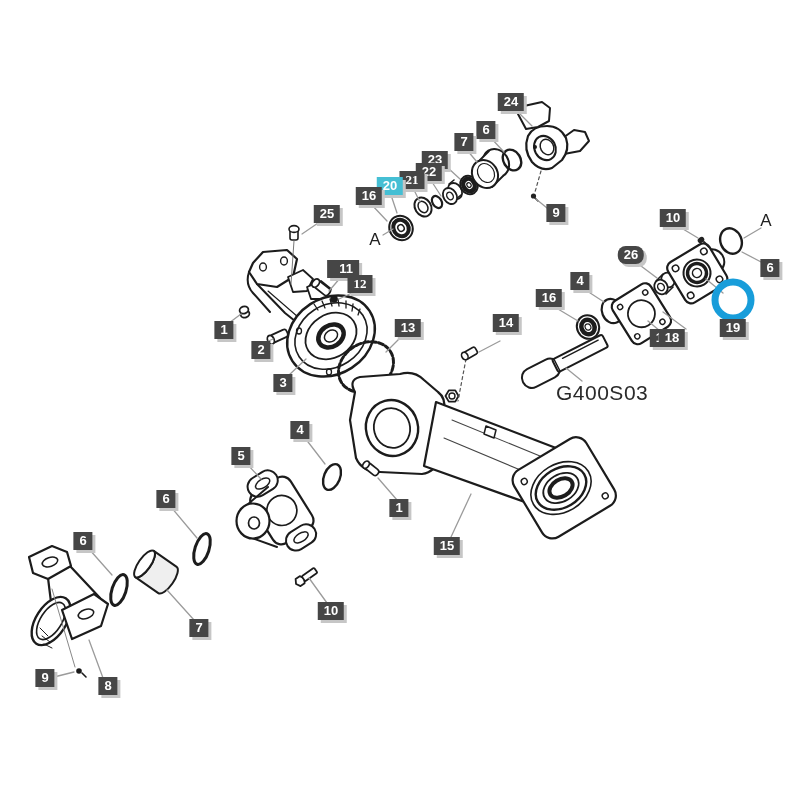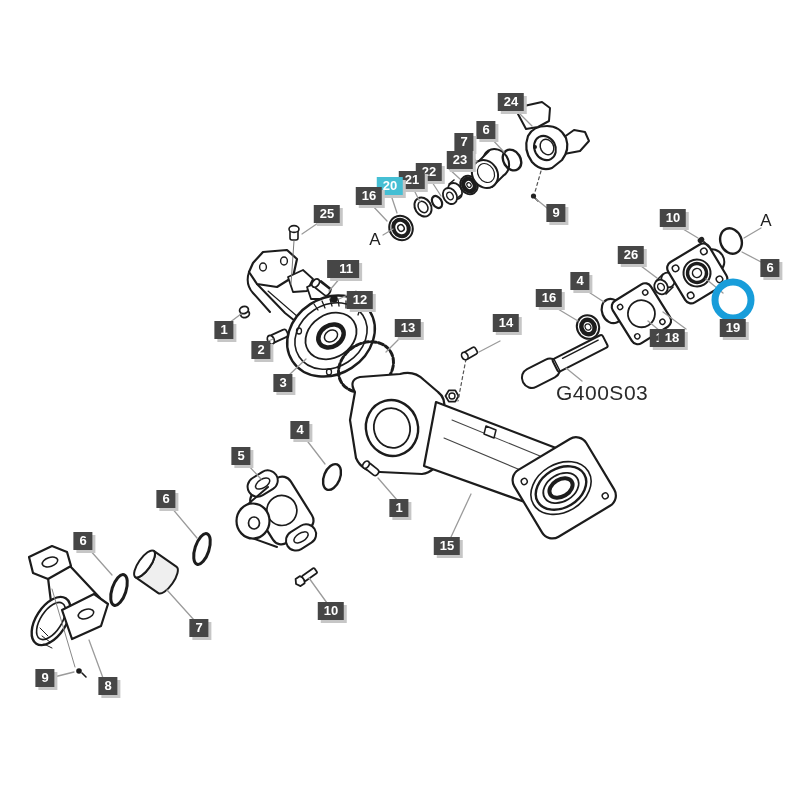--- a/index.html
+++ b/index.html
@@ -297,32 +297,32 @@
 </svg>
 
 <div class="annot" style="left:375px;top:240px;">A</div>
 <div class="annot" style="left:766px;top:221px;">A</div>
 <div class="code" style="left:556px;top:381px;">G400S03</div>
 
 <div id="tags-layer">
       <div class="tag" style="left: 511px; top: 102px;">24</div>
       <div class="tag" style="left: 486px; top: 130px;">6</div>
       <div class="tag" style="left: 464px; top: 142px;">7</div>
-      <div class="tag" style="left: 460px; top: 160px;">23</div>
+      <div class="tag" style="left: 435px; top: 160px;">23</div>
       <div class="tag" style="left: 429px; top: 172px;">22</div>
-      <div class="tag" style="left: 412px; top: 180px;">21</div>
+      <div class="tag" style="left: 412px; top: 180px; font-family: Liberation Serif, serif;">21</div>
       <div class="tag cyan" style="left: 390px; top: 186px;">20</div>
       <div class="tag" style="left: 369px; top: 196px;">16</div>
       <div class="tag" style="left: 327px; top: 214px;">25</div>
       <div class="tag" style="left: 556px; top: 213px;">9</div>
       <div class="tag" style="left: 673px; top: 218px;">10</div>
       <div class="tag" style="left: 770px; top: 268px;">6</div>
-      <div class="tag" style="left: 631px; top: 255px;">26</div>
+      <div class="tag" style="left: 631px; top: 255px; border-radius: 8px;">26</div>
       <div class="tag" style="left: 343px; top: 269px; padding-left: 12px;">11</div>
-      <div class="tag" style="left: 360px; top: 300px;">12</div>
+      <div class="tag" style="left: 360px; top: 284px; font-family: Liberation Serif, serif;">12</div>
       <div class="tag" style="left: 580px; top: 281px;">4</div>
       <div class="tag" style="left: 549px; top: 298px;">16</div>
       <div class="ring" style="left: 733px; top: 300px;"></div>
       <div class="tag" style="left: 733px; top: 300px; margin-top: 28px;">19</div>
       <div class="tag" style="left: 224px; top: 330px;">1</div>
       <div class="tag" style="left: 261px; top: 350px;">2</div>
       <div class="tag" style="left: 408px; top: 328px;">13</div>
       <div class="tag" style="left: 506px; top: 323px;">14</div>
       <div class="tag" style="left: 663px; top: 338px;">17</div>
       <div class="tag" style="left: 672px; top: 338px;">18</div>

